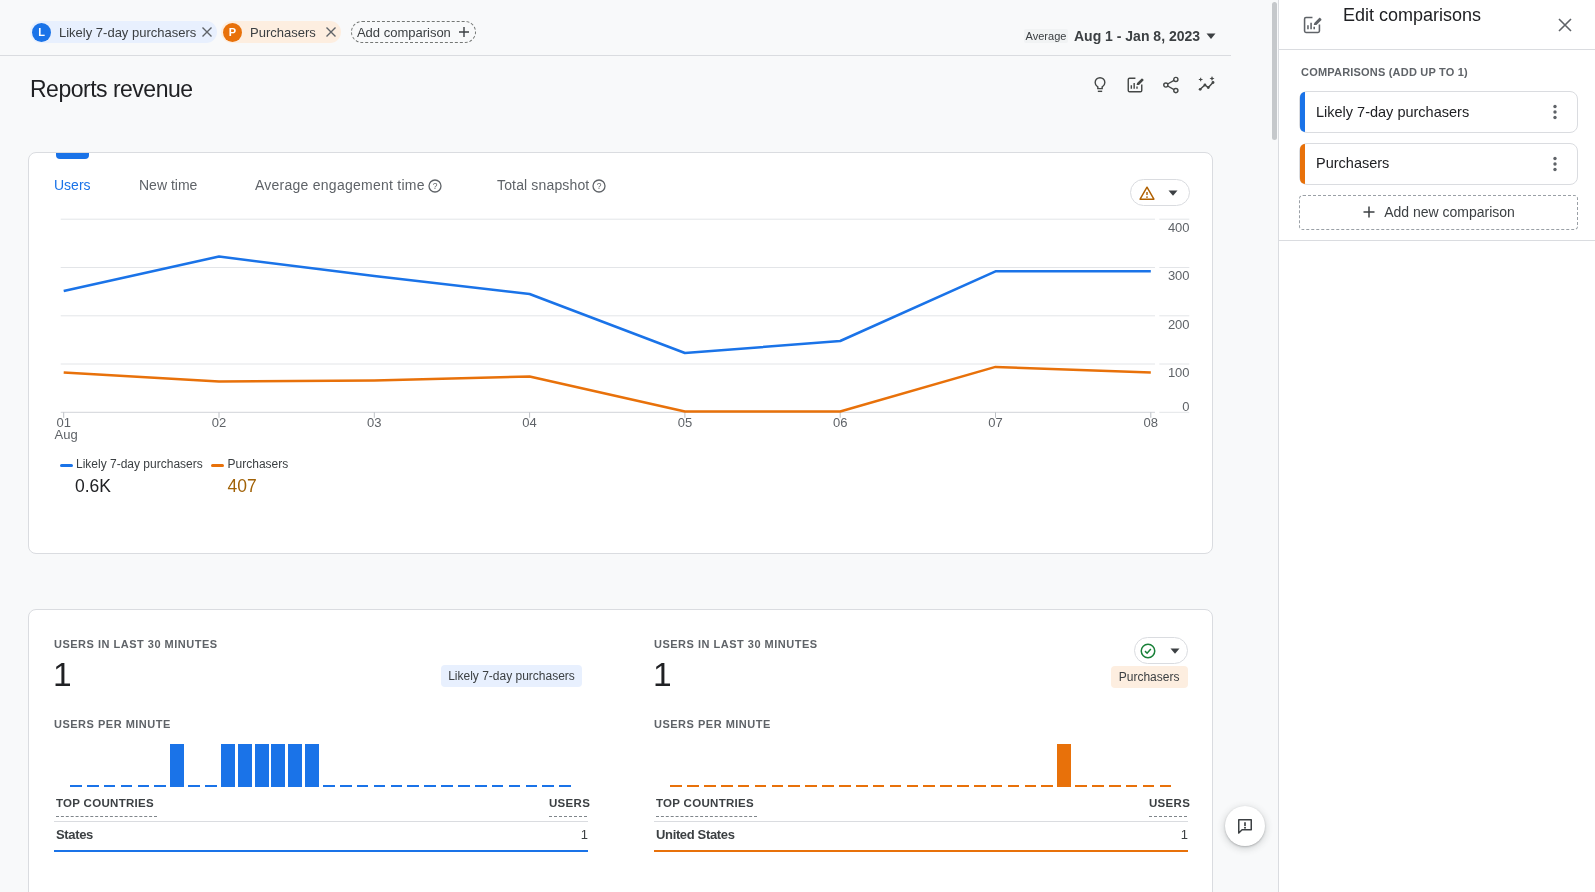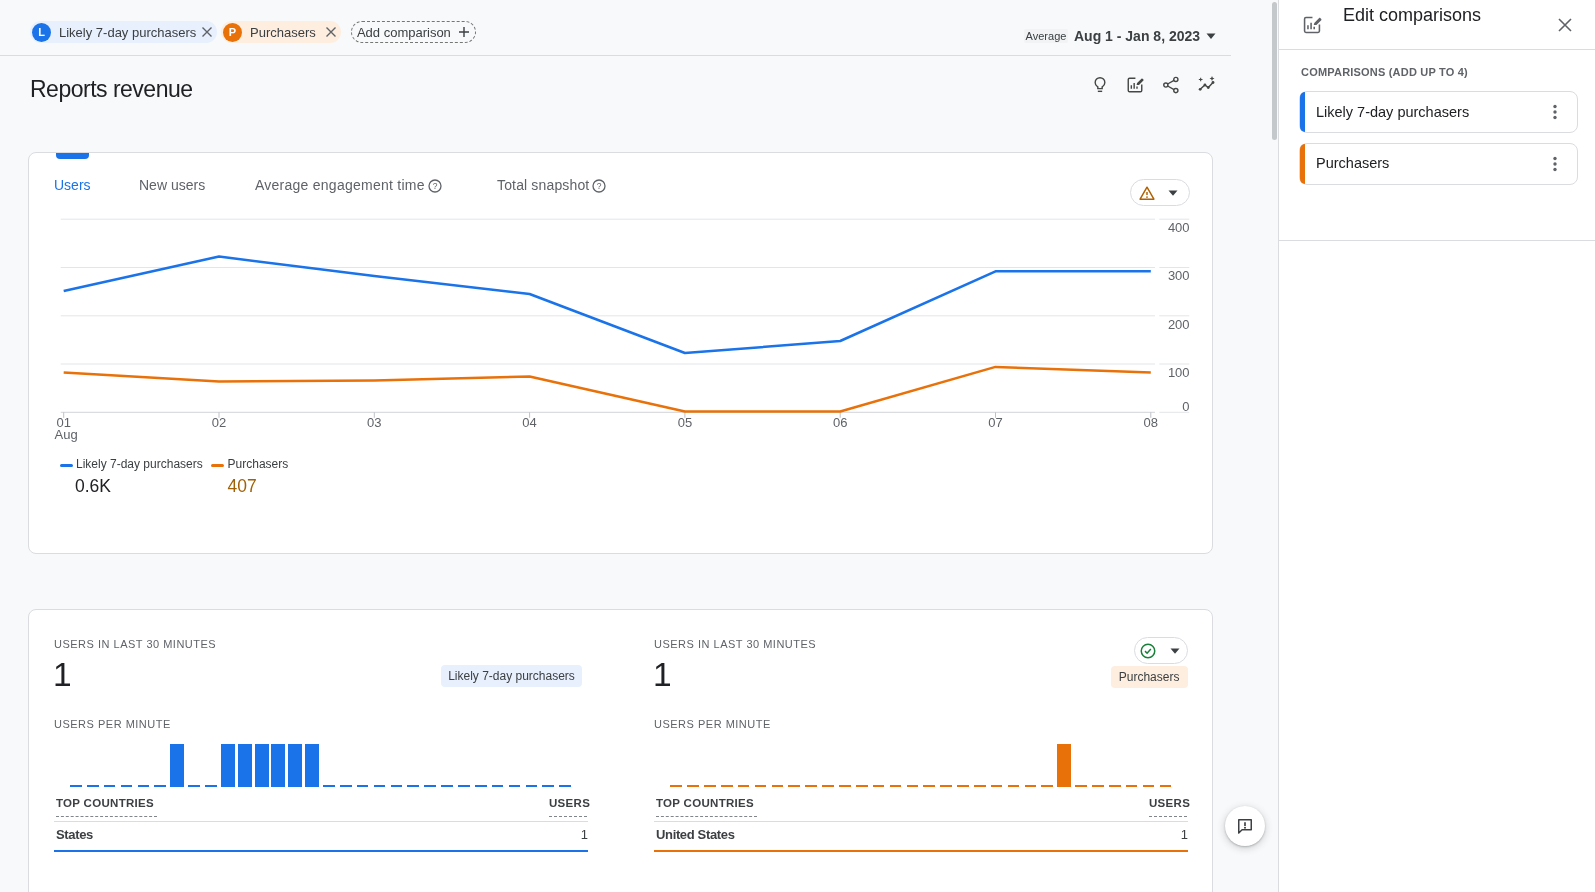--- a/index.html
+++ b/index.html
@@ -4,21 +4,21 @@
 <style>
 * { margin:0; padding:0; box-sizing:border-box; }
 html,body { width:1595px; height:892px; overflow:hidden; }
 body { font-family:"Liberation Sans", sans-serif; background:#fff; position:relative; }
 .abs { position:absolute; }
 #main { position:absolute; left:0; top:0; width:1278px; height:892px; background:#f8f9fa; }
 .chip { position:absolute; top:21px; height:22px; border-radius:11px; display:flex; align-items:center; }
 .chip .cc { width:19px; height:19px; border-radius:50%; margin-left:2px; color:#fff; font-size:11px; font-weight:bold; display:flex; align-items:center; justify-content:center; }
 .chip .ct { font-size:13px; color:#3c4043; margin-left:8px; }
 .card { position:absolute; background:#fff; border:1px solid #dadce0; border-radius:8px; }
-.seclabel { position:absolute; font-size:11px; font-weight:normal; color:#5f6368; letter-spacing:.5px; }
+.seclabel { position:absolute; font-size:11px; font-weight:bold; color:#5f6368; letter-spacing:.5px; }
 .tbhead { position:absolute; font-size:11.5px; font-weight:bold; color:#3c4043; letter-spacing:0.3px; }
 .dashu { position:absolute; border-top:1px dashed #80868b; height:0; }
 .pill { position:absolute; background:#fff; border:1px solid #dadce0; border-radius:14px; display:flex; align-items:center; justify-content:center; }
 svg { display:block; }
 </style>
 </head>
 <body>
 <div id="main">
 
   <div class="chip" style="left:30px; width:187px; background:#e8f0fe;">
@@ -72,21 +72,21 @@
         <circle cx="13.5" cy="15" r="1.7"></circle>
         <circle cx="19.2" cy="9" r="1.7"></circle>
       </g>
     <path d="M4.4 3.2v4.4M2.2 5.4h4.4" stroke="#444746" stroke-width="1.3"></path>
     <path d="M18 1.2l.9 2.1 2.1.9-2.1.9-.9 2.1-.9-2.1-2.1-.9 2.1-.9z" fill="#444746"></path>
   </svg>
 
   <div class="card" id="chartcard" style="left:28px; top:152px; width:1185px; height:402px;">
     <div class="abs" style="left:27px; top:0; width:33px; height:6px; background:#1a73e8; border-radius:0 0 4px 4px;"></div>
     <div class="abs" style="left:25px; top:24px; font-size:14px; color:#1a73e8;">Users</div>
-    <div class="abs" style="left:110px; top:24px; font-size:14px; color:#5f6368;">New users</div>
+    <div class="abs" style="left:110px; top:24px; font-size:14px; color:#5f6368;">New time</div>
     <div class="abs" style="left:226px; top:24px; font-size:14px; letter-spacing:0.25px; color:#5f6368;">Average engagement time</div>
     <svg class="abs" style="left:398.5px; top:26px;" width="14" height="14" viewBox="0 0 14 14">
         <circle cx="7" cy="7" r="6" fill="none" stroke="#5f6368" stroke-width="1.3"></circle>
         <text x="7" y="10" font-size="8.5" fill="#5f6368" text-anchor="middle" font-family="Liberation Sans">?</text>
       </svg>
     <div class="abs" style="left:468px; top:24px; font-size:14px; letter-spacing:0.15px; color:#5f6368;">Total snapshot</div>
     <svg class="abs" style="left:563px; top:26px;" width="14" height="14" viewBox="0 0 14 14">
         <circle cx="7" cy="7" r="6" fill="none" stroke="#5f6368" stroke-width="1.3"></circle>
         <text x="7" y="10" font-size="8.5" fill="#5f6368" text-anchor="middle" font-family="Liberation Sans">?</text>
       </svg>
@@ -246,39 +246,42 @@
   <svg class="abs" style="left:22px; top:14px;" width="22" height="22" viewBox="0 0 24 24" fill="none">
     <path d="M20.1 11.5v7.1c0 .8-.7 1.5-1.5 1.5H5.4c-.8 0-1.5-.7-1.5-1.5V5.4c0-.8.7-1.5 1.5-1.5h7.1" stroke="#5f6368" stroke-width="1.7"></path>
     <path d="M7.6 16.6v-4.2M11 16.6V9.5M14.4 16.6v-2.8" stroke="#5f6368" stroke-width="1.7"></path>
     <path d="M13.9 12.1l.6-2.4 5.3-5.3c.3-.3.9-.3 1.2 0l1.1 1.1c.3.3.3.9 0 1.2l-5.3 5.3-2.9.1z" fill="#5f6368"></path>
   </svg>
   <div class="abs" style="left:64px; top:5px; font-size:18px; color:#202124;">Edit comparisons</div>
   <svg class="abs" style="left:278px; top:17px;" width="16" height="16" viewBox="0 0 16 16">
       <path d="M2 2l12 12M14 2L2 14" stroke="#5f6368" stroke-width="1.6"></path>
     </svg>
   <div class="abs" style="left:0; top:48.6px; width:317px; height:1px; background:#dadce0;"></div>
-  <div class="abs" style="left:22px; top:66px; font-size:11px; font-weight:bold; color:#5f6368; letter-spacing:.2px;">COMPARISONS (ADD UP TO 4)</div>
+  <div class="abs" style="left:22px; top:66px; font-size:11px; font-weight:bold; color:#5f6368; letter-spacing:.2px;">COMPARISONS (ADD UP TO 1)</div>
   <div class="abs" style="left:20px; top:91px; width:279px; height:42px; border:1px solid #dadce0; border-radius:8px; background:#fff;">
     <div class="abs" style="left:0; top:0; width:4.5px; height:40px; background:#1a73e8; border-radius:8px 0 0 8px;"></div>
     <div class="abs" style="left:16px; top:11.5px; font-size:14.5px; color:#202124;">Likely 7-day purchasers</div>
     <svg class="abs" style="left:246px; top:11px;" width="18" height="18" viewBox="0 0 18 18" fill="#5f6368">
         <circle cx="9" cy="3.5" r="1.7"></circle>
         <circle cx="9" cy="9" r="1.7"></circle>
         <circle cx="9" cy="14.5" r="1.7"></circle>
       </svg>
   </div>
   <div class="abs" style="left:20px; top:142.5px; width:279px; height:42px; border:1px solid #dadce0; border-radius:8px; background:#fff;">
     <div class="abs" style="left:0; top:0; width:4.5px; height:40px; background:#e8710a; border-radius:8px 0 0 8px;"></div>
     <div class="abs" style="left:16px; top:11.5px; font-size:14.5px; color:#202124;">Purchasers</div>
     <svg class="abs" style="left:246px; top:11px;" width="18" height="18" viewBox="0 0 18 18" fill="#5f6368">
         <circle cx="9" cy="3.5" r="1.7"></circle>
         <circle cx="9" cy="9" r="1.7"></circle>
         <circle cx="9" cy="14.5" r="1.7"></circle>
       </svg>
   </div>
+  <div class="abs" style="left:20px; top:194.5px; width:279px; height:35px; border:1px dashed #9aa0a6; border-radius:4px; display:flex; align-items:center; justify-content:center; font-size:14px; color:#3c4043;"><svg width="14" height="14" viewBox="0 0 14 14" style="margin-right:8px;">
+        <path d="M7 1.5v11M1.5 7h11" stroke="#3c4043" stroke-width="1.5"></path>
+      </svg>Add new comparison</div>
   <div class="abs" style="left:0; top:240px; width:317px; height:1px; background:#dadce0;"></div>
 </div>
 
 <div class="abs" style="left:1225px; top:806px; width:40px; height:40px; background:#fff; border-radius:50%; box-shadow:0 1px 2px rgba(60,64,67,.3), 0 2px 6px 2px rgba(60,64,67,.15); display:flex; align-items:center; justify-content:center;">
   <svg width="20" height="20" viewBox="0 0 24 24" fill="none">
     <path d="M4.5 4.5h15v12h-11l-4 4z" stroke="#3c4043" stroke-width="1.8" stroke-linejoin="round"></path>
     <path d="M12 7.5v4.5" stroke="#3c4043" stroke-width="2"></path>
     <circle cx="12" cy="14.2" r="1.2" fill="#3c4043"></circle>
   </svg>
 </div>

